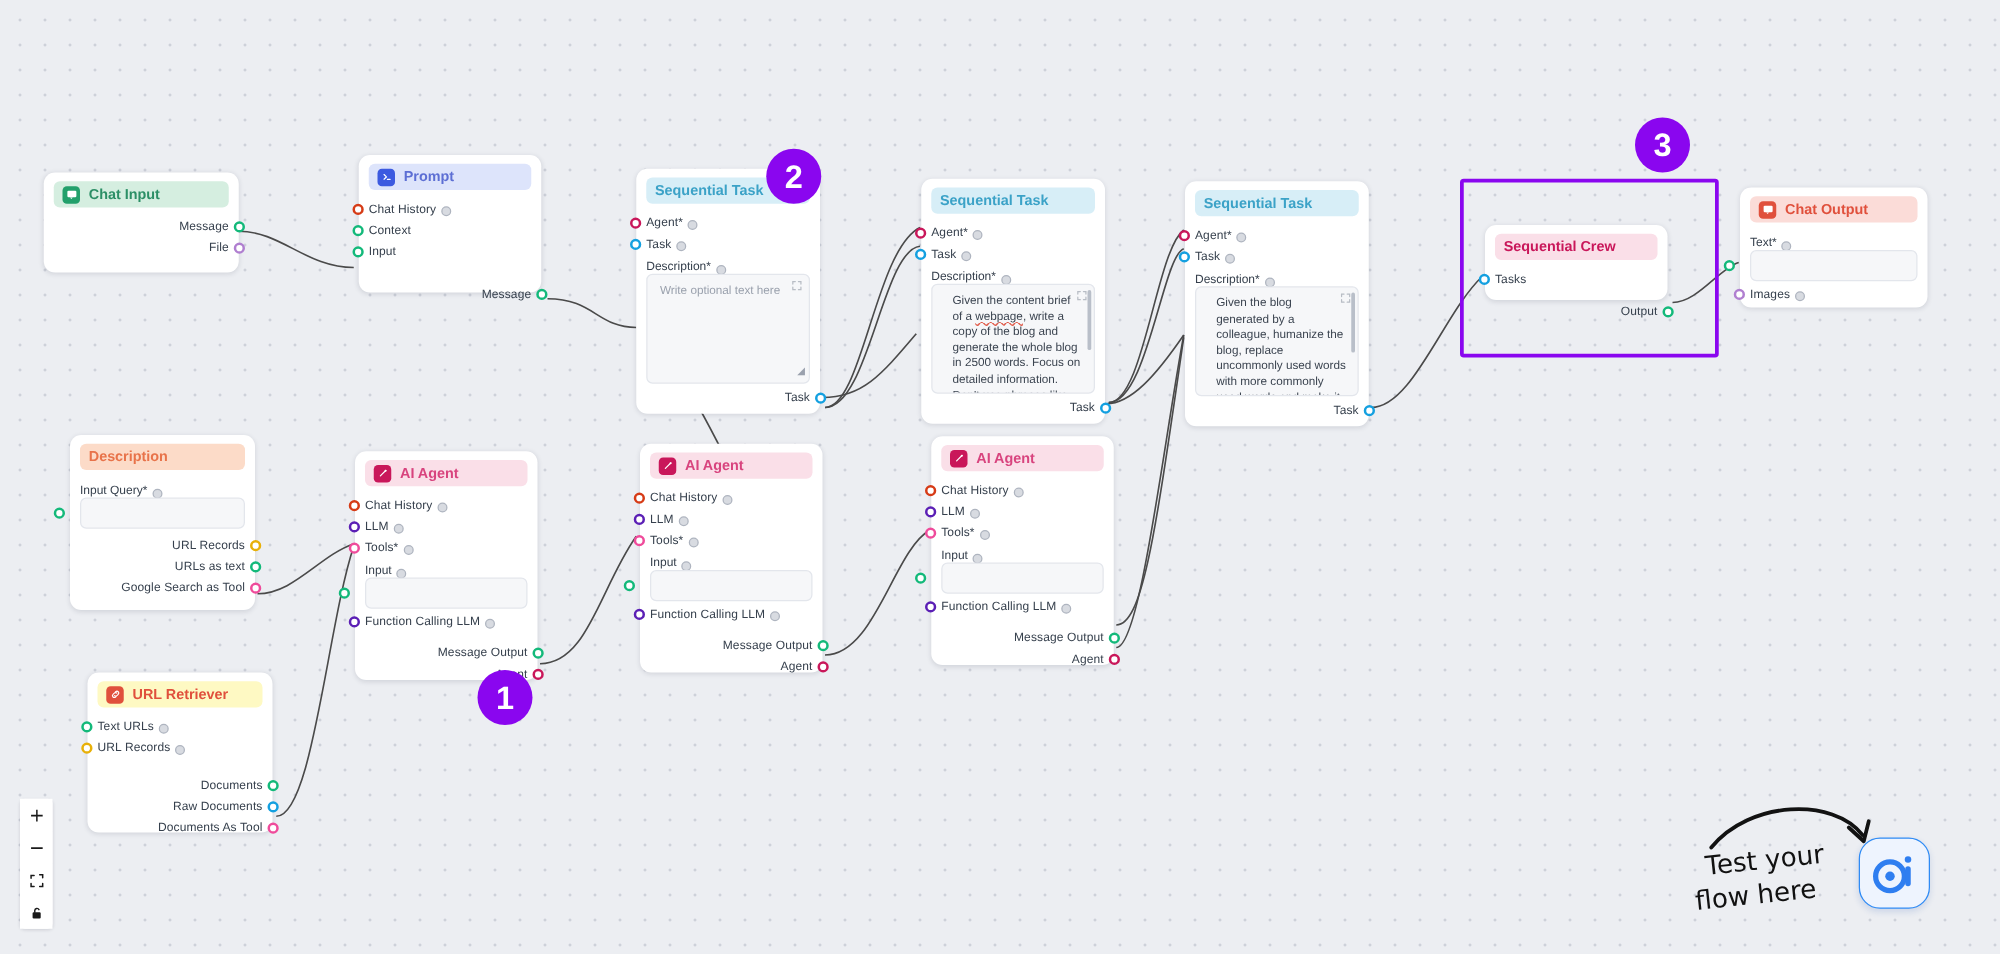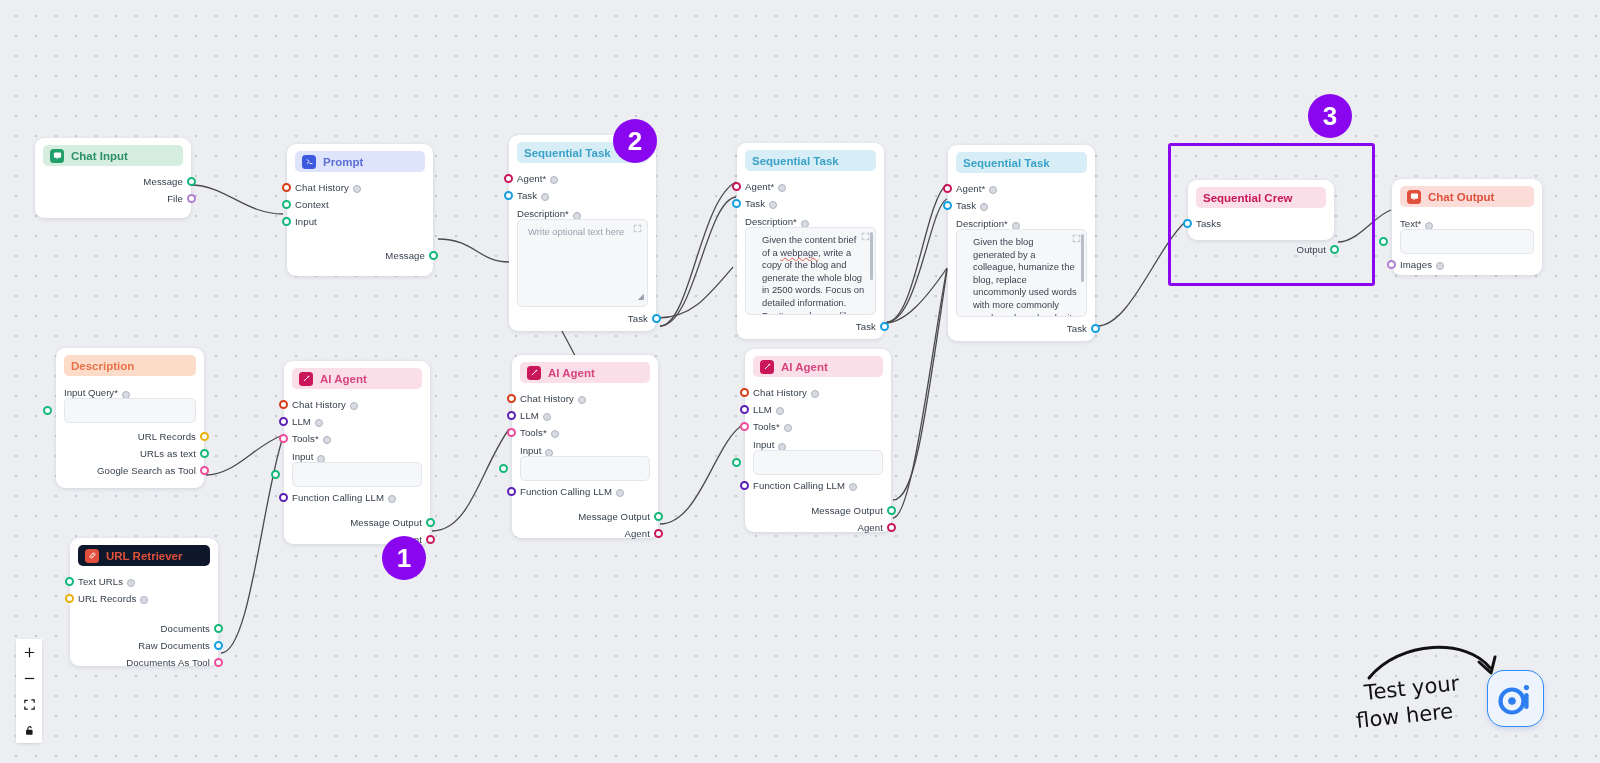--- a/index.html
+++ b/index.html
@@ -213,21 +213,21 @@
     <div class="row out">
       <span class="lbl">Message</span>
       <span class="port p-green" style="right:-13px; top:4px;"></span>
     </div>
     <div class="row out">
       <span class="lbl">File</span>
       <span class="port p-lpurple" style="right:-13px; top:4px;"></span>
     </div>
   </div>
 
-  <div class="node" style="left:287px; top:144px; width:146px; height:132px;">
+  <div class="node" style="left:287px; top:124px; width:146px; height:110px;">
     <div class="node-header" style="background:#dde4fb; color:#5d6fd4;">
       <span class="hicon" style="background:#3c5ae0;">
         <svg width="9" height="9" viewBox="0 0 12 12" fill="none" stroke="#fff" stroke-width="1.3" stroke-linecap="round">
             <path d="M3 3.5L5.5 6 3 8.5M6.6 8.7h2.8"></path>
           </svg>
       </span>
       <span>Prompt</span>
     </div>
     <div class="row">
       <span class="port p-red" style="left:-13px; top:4px;"></span>
@@ -357,21 +357,21 @@
     <div class="row">
       <span class="port p-blue" style="left:-13px; top:4px;"></span>
       <span class="lbl">Tasks</span>
     </div>
     <div class="row out" style="margin-top:9px;">
       <span class="lbl">Output</span>
       <span class="port p-green" style="right:-13px; top:4px;"></span>
     </div>
   </div>
 
-  <div class="node" style="left:1392px; top:150px; width:150px; height:96px;margin-top:29px;">
+  <div class="node" style="left:1392px; top:150px; width:150px; height:96px;">
     <div class="node-header" style="background:#fbdcd8; color:#e0503c;">
       <span class="hicon" style="background:#e0503c;">
         <svg width="9" height="9" viewBox="0 0 12 12">
             <rect x="1.2" y="2" width="9.6" height="7" rx="1.3" fill="#fff"></rect>
             <path d="M4 9.2h3l-1.6 1.6z" fill="#fff"></path>
           </svg>
       </span>
       <span>Chat Output</span>
     </div>
     <div class="fieldlabel">
@@ -409,21 +409,21 @@
       <span class="lbl">URLs as text</span>
       <span class="port p-green" style="right:-13px; top:4px;"></span>
     </div>
     <div class="row out">
       <span class="lbl">Google Search as Tool</span>
       <span class="port p-pink" style="right:-13px; top:4px;"></span>
     </div>
   </div>
 
   <div class="node" style="left:70px; top:538px; width:148px; height:128px;">
-    <div class="node-header" style="background:#0f172a; color:#e0503c;">
+    <div class="node-header" style="background:#fef9c3; color:#e0503c;">
       <span class="hicon" style="background:#e0503c;">
         <svg width="9" height="9" viewBox="0 0 12 12" fill="none" stroke="#fff" stroke-width="1.2" stroke-linecap="round">
             <path d="M4.7 7.3a1.9 1.9 0 0 0 2.7 0l1.4-1.4a1.9 1.9 0 0 0-2.7-2.7l-.5.5"></path>
             <path d="M7.3 4.7a1.9 1.9 0 0 0-2.7 0L3.2 6.1a1.9 1.9 0 0 0 2.7 2.7l.5-.5"></path>
           </svg>
       </span>
       <span>URL Retriever</span>
     </div>
     <div class="row" style="margin-top:4px;">
       <span class="port p-green" style="left:-13px; top:4px;"></span>

